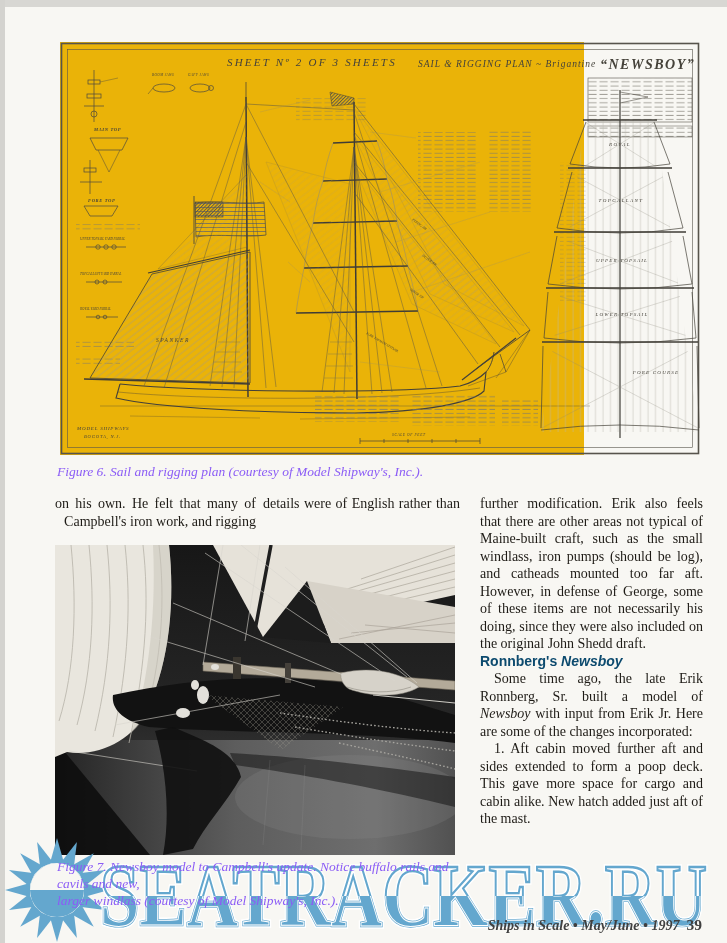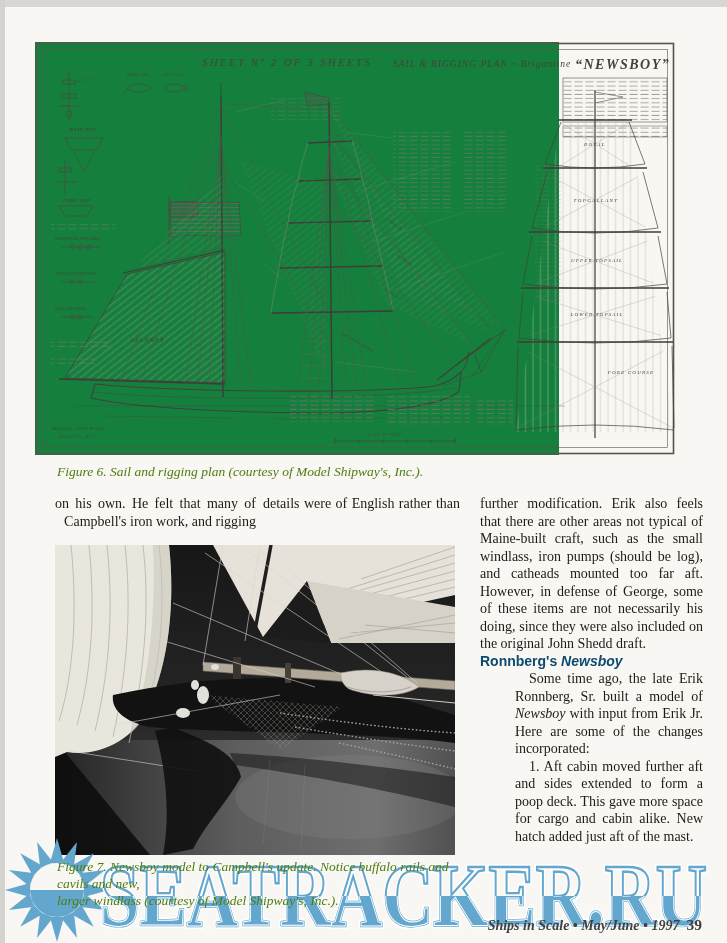--- a/index.html
+++ b/index.html
@@ -2,36 +2,36 @@
 <html><head>
 <meta charset="utf-8">
 <style>
   html,body{margin:0;padding:0;}
   body{width:727px;height:943px;background:#efeeea;font-family:"Liberation Serif",serif;}
   .page{position:relative;width:727px;height:943px;background:#f8f7f3;overflow:hidden;}
   .scan-top{position:absolute;left:0;top:0;width:727px;height:7px;background:#d8d7d3;}
   .scan-left{position:absolute;left:0;top:0;width:5px;height:943px;background:#d4d3cf;}
 
   
-  .fig6{position:absolute;left:35px;top:42px;width:524px;height:413px;background:#15803d;}
+  .fig6{position:absolute;left:60px;top:42px;width:524px;height:413px;background:#eab308;}
   .fig6 svg{display:block;}
 
-  .caption{font-style:italic;font-size:13.5px;line-height:17px;color:#4d7c0f;}
+  .caption{font-style:italic;font-size:13.5px;line-height:17px;color:#8b5cf6;}
   .cap6{position:absolute;left:57px;top:463px;width:420px;}
   .cap7{position:absolute;left:57px;top:858px;width:404px;z-index:10;}
 
   
   .bodytext{font-size:14px;line-height:17.5px;color:#1e1b16;text-align:justify;}
   .col1{position:absolute;left:55px;top:495px;width:201px;}
   .col2{position:absolute;left:263px;top:495px;width:197px;}
   .col3{position:absolute;left:480px;top:495px;width:223px;z-index:10;}
   .jline{text-align:justify;text-align-last:justify;}
   .nline{text-align:right;}
   .col3 p{margin:0;}
-  .col3 .indent{text-indent:14px;margin-left:35px;}
+  .col3 .indent{text-indent:14px;}
   .subhead{font-family:"Liberation Sans",sans-serif;font-weight:bold;font-size:14px;margin:7px 0 3px 0;color:#0c4a6e;text-align:left;}
   .seg-i{font-style:italic;}
 
   
   .fig7{position:absolute;left:55px;top:545px;width:400px;height:310px;z-index:1;}
   .fig7 svg{display:block;}
 
   
   .wm{position:absolute;left:0;top:830px;width:727px;height:113px;z-index:6;pointer-events:none;}
 

